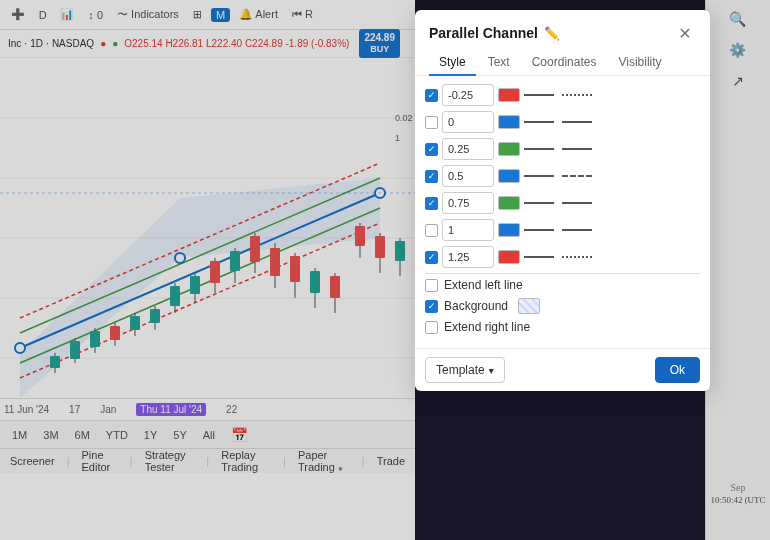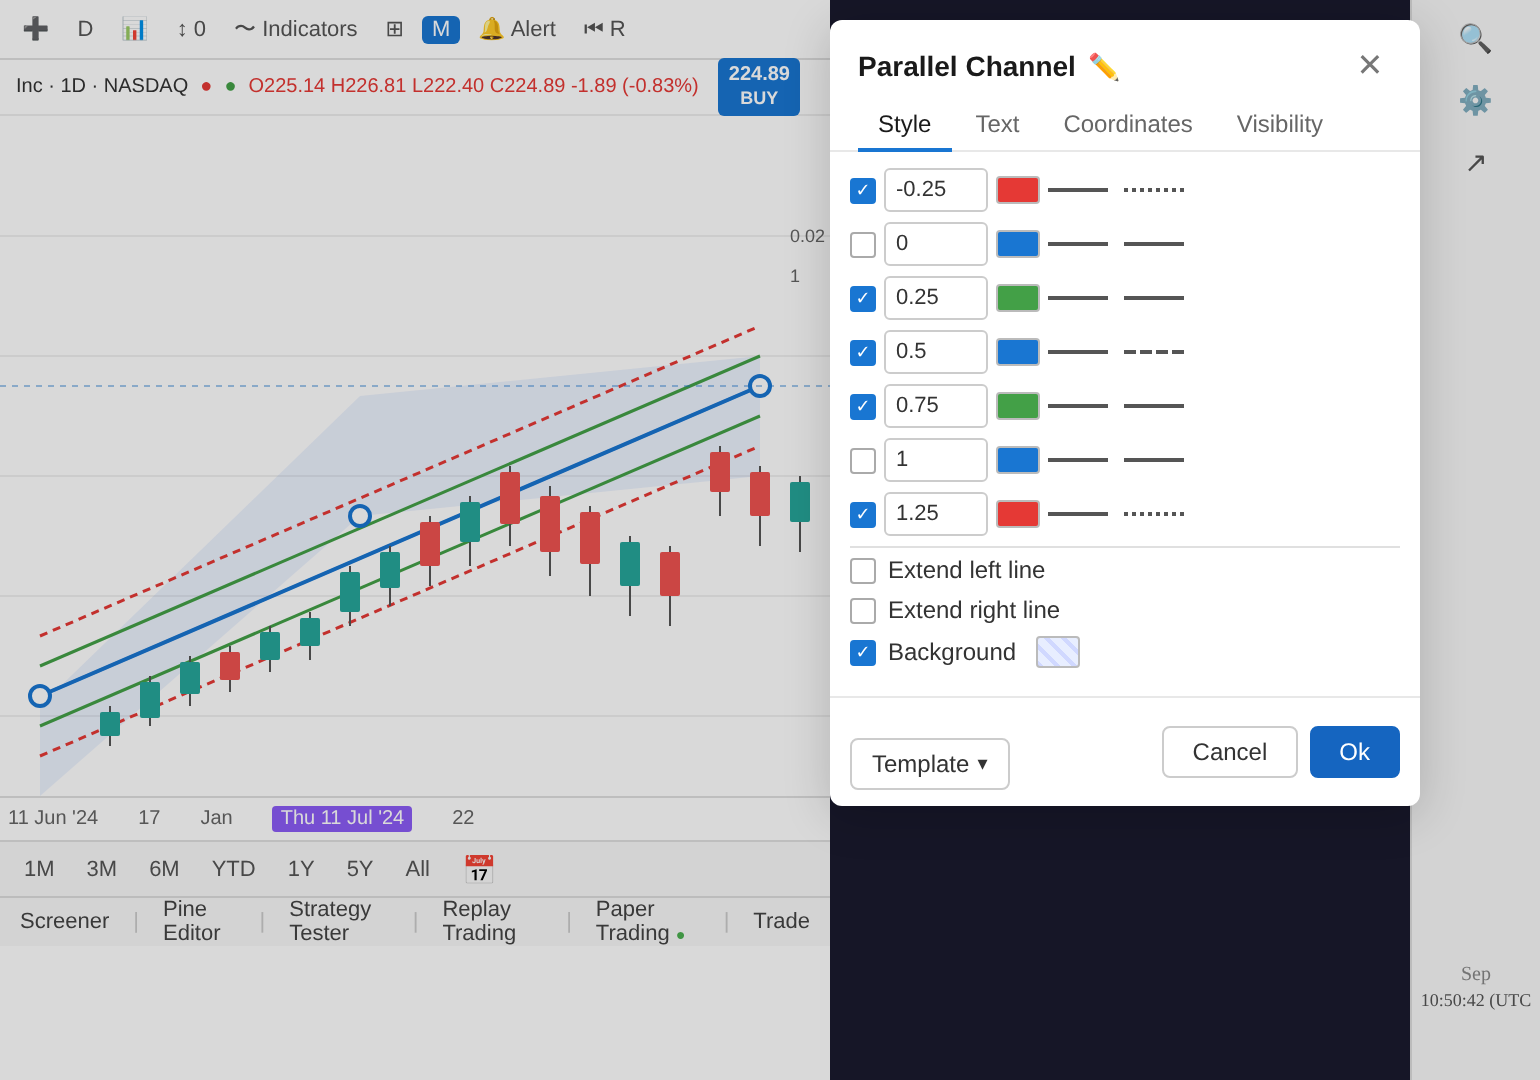--- a/index.html
+++ b/index.html
@@ -343,21 +343,20 @@
       display: flex;
       align-items: center;
       gap: 4px;
       padding: 5px 10px;
       border: 1px solid #ccc;
       border-radius: 4px;
       background: white;
       cursor: pointer;
       font-size: 12px;
       color: #333;
-      margin-top: 12px;
     }
 
     .footer-actions {
       display: flex;
       gap: 6px;
     }
 
     .btn-cancel {
       padding: 5px 14px;
       border: 1px solid #ccc;
@@ -681,35 +680,34 @@
     </div>
 
     <div class="separator"></div>
 
     <div class="option-row">
       <div class="checkbox"></div>
       <span class="option-label">Extend left line</span>
     </div>
 
     <div class="option-row">
-      <div class="checkbox"></div>
-      <span class="option-label">Extend right line</span>
-    </div>
-
-    <div class="option-row">
       <div class="checkbox checked"></div>
       <span class="option-label">Background</span>
       <div class="bg-preview" style="margin-left:4px;"></div>
+    </div>
+
+    <div class="option-row">
+      <div class="checkbox"></div>
+      <span class="option-label">Extend right line</span>
     </div>
 
   </div>
 
   <div class="modal-footer">
     <button class="template-btn">
       <span>Template</span>
       <span style="font-size:10px;">▾</span>
     </button>
     <div class="footer-actions">
-      <button class="btn-cancel">Cancel</button>
       <button class="btn-ok">Ok</button>
     </div>
   </div>
 </div>
 
 </body></html>

